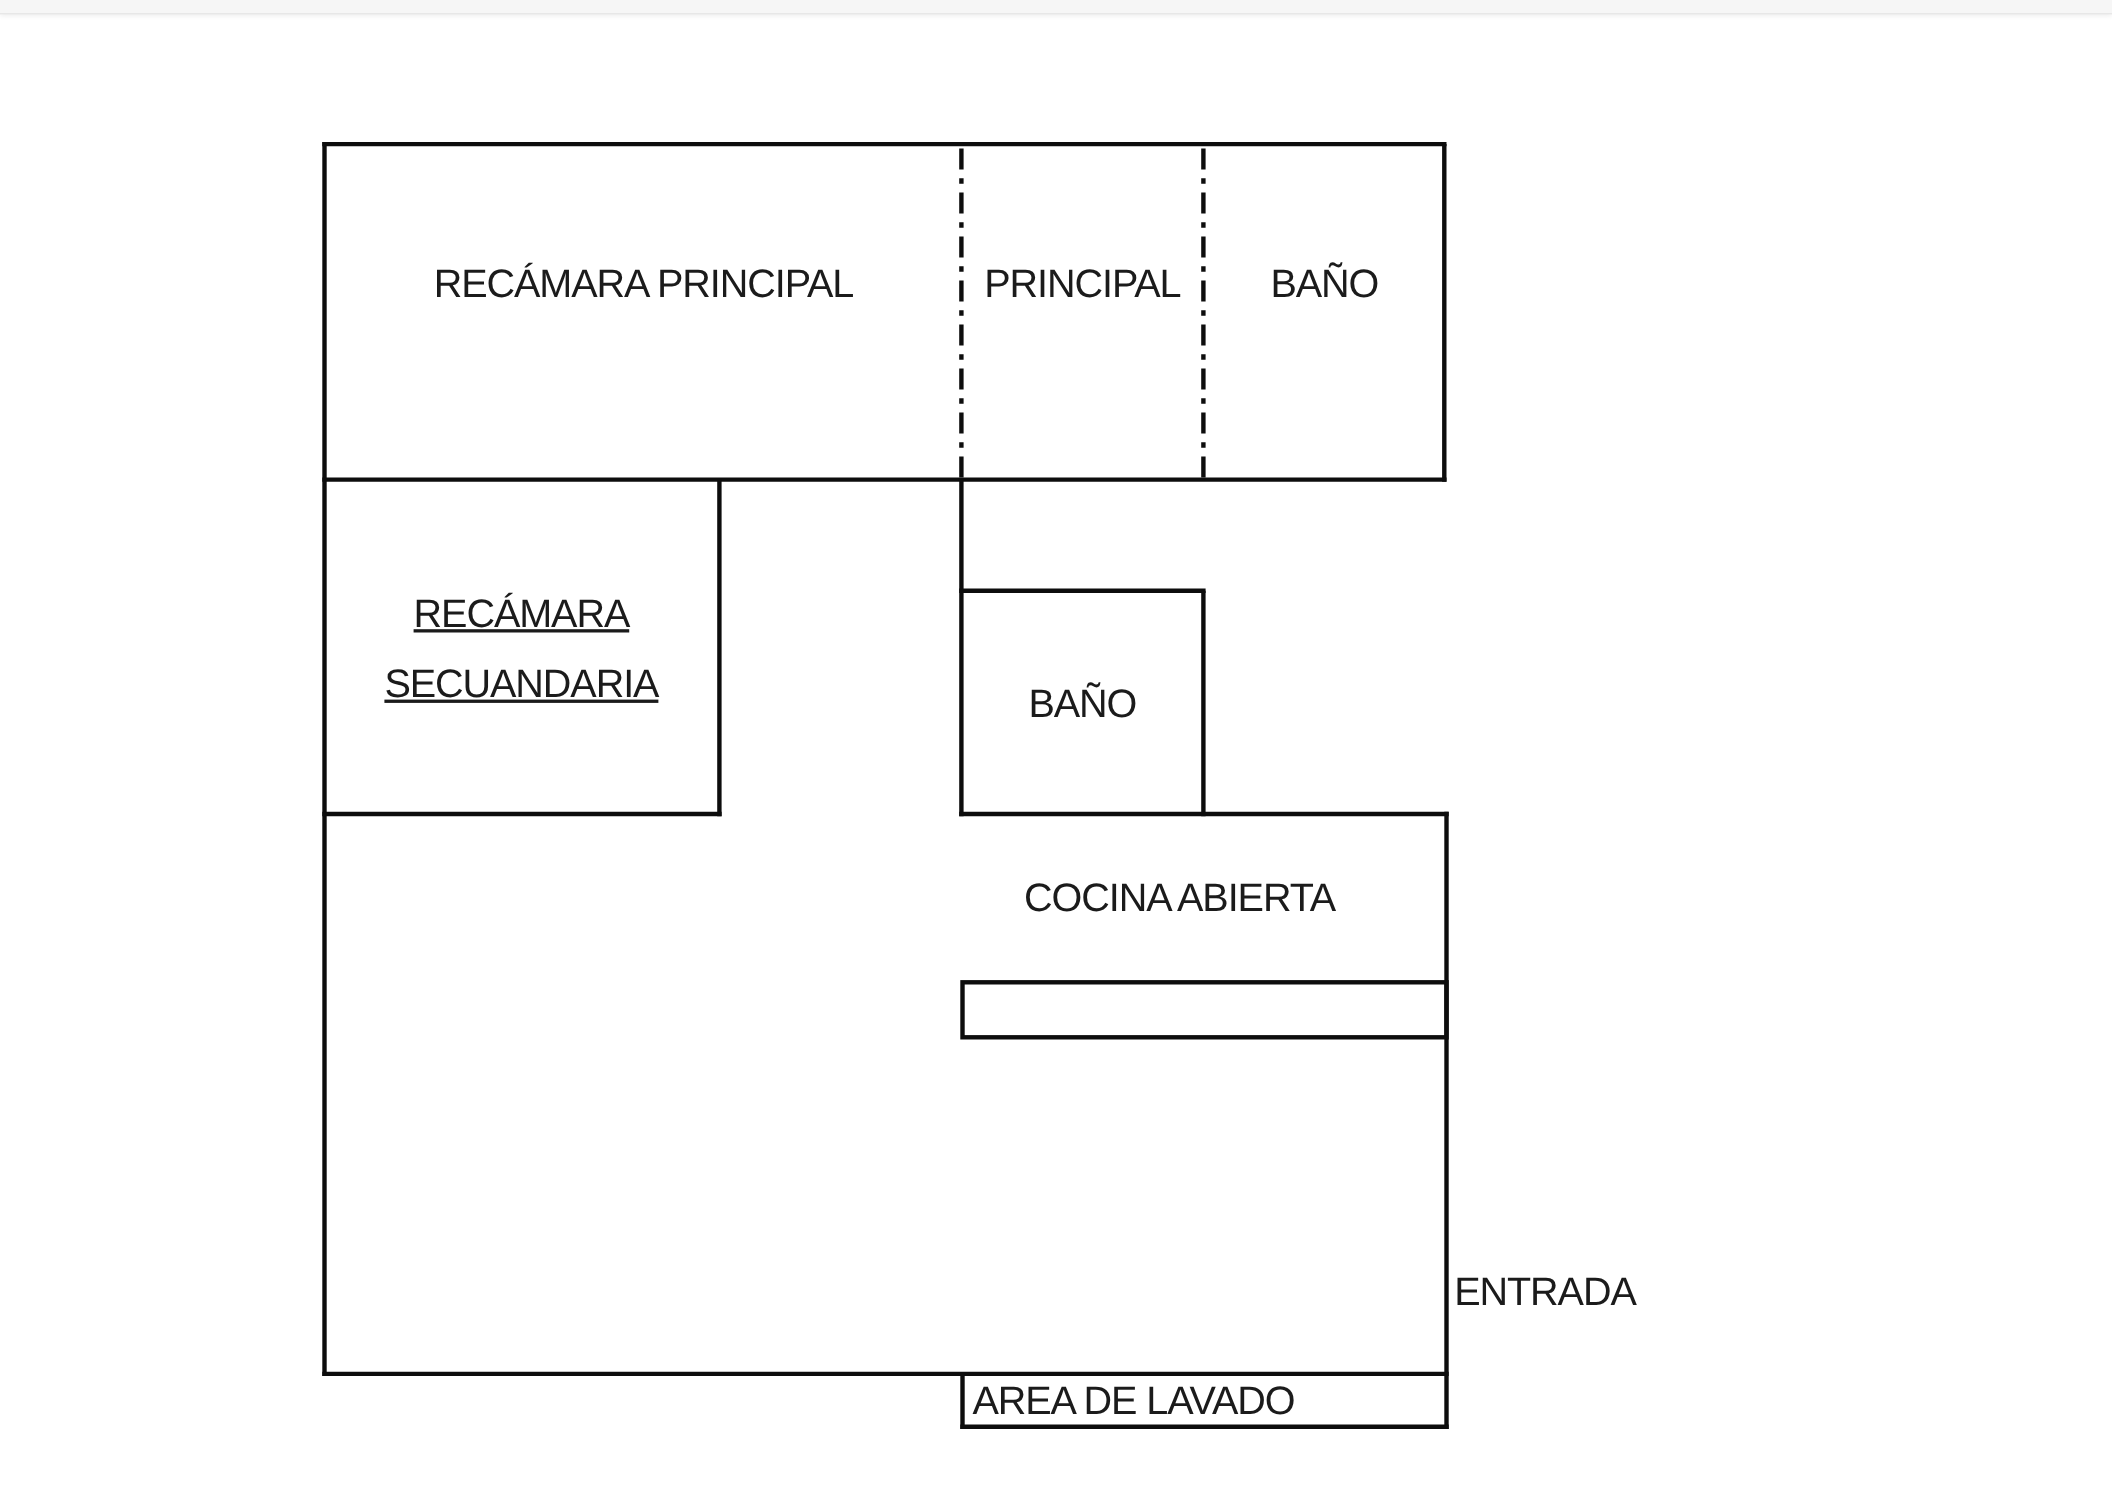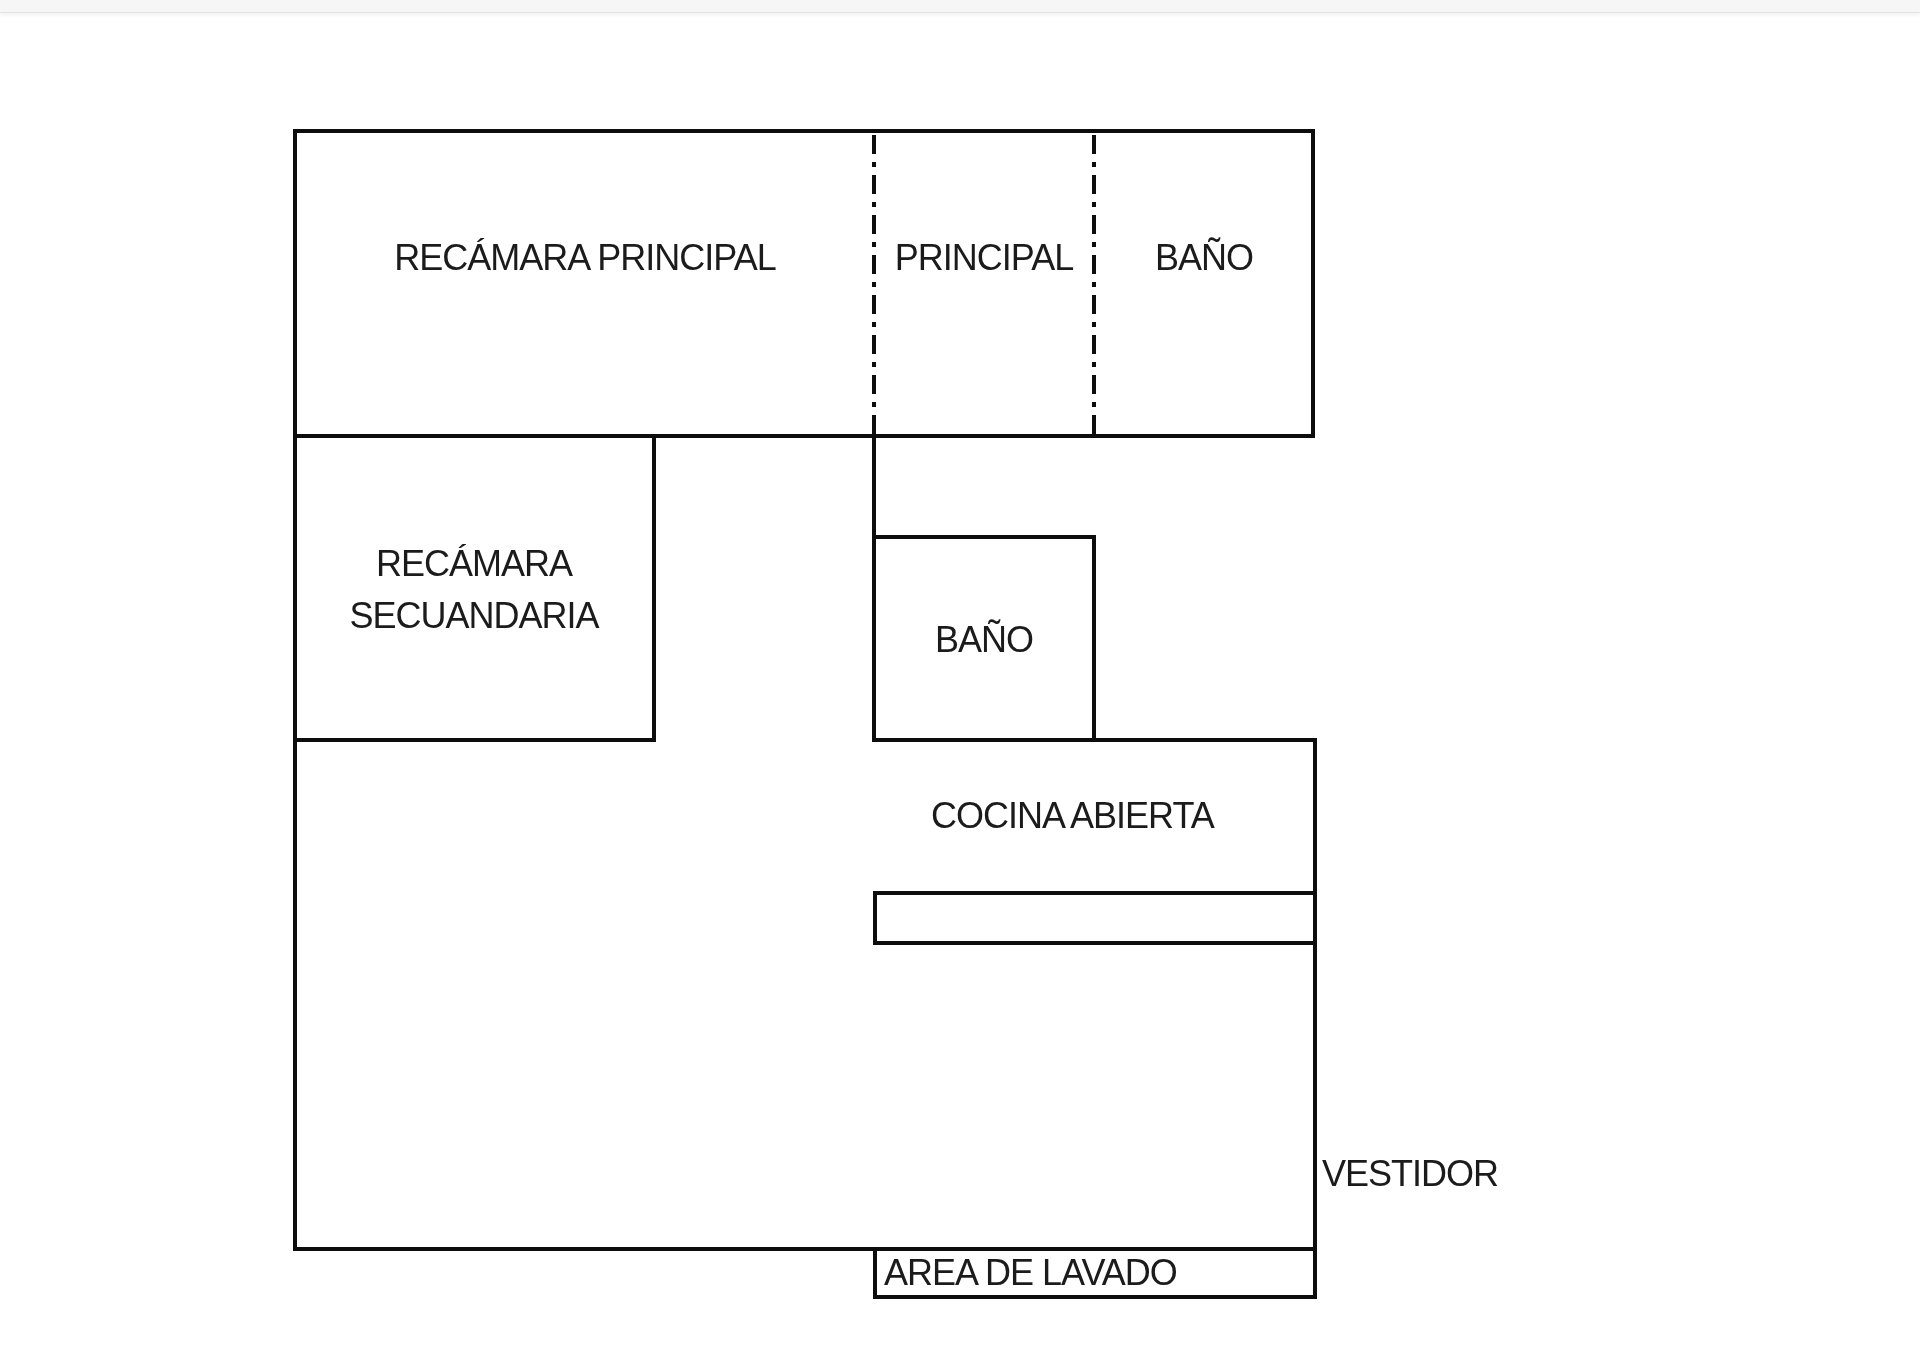--- a/index.html
+++ b/index.html
@@ -37,21 +37,22 @@
   .label.center{
     transform:translate(-50%,-50%);
     text-align:center;
   }
   .label.vcenter{
     transform:translateY(-50%);
   }
   .label.multiline{
     white-space:normal;
     width:300px;
-    line-height:52px;
+    line-height:64px;
+    text-decoration:underline;
   }
 </style>
 </head>
 <body>
 
 <div class="chrome"></div>
 
 <div class="plan">
 
   <svg width="1920" height="1357" viewBox="0 0 1920 1357">
@@ -86,17 +87,17 @@
   <div class="label center" style="left:984px;top:258px">PRINCIPAL</div>
 
   <div class="label center" style="left:1204px;top:258px">BAÑO</div>
 
   <div class="label center multiline" style="left:474px;top:590px">RECÁMARA SECUANDARIA</div>
 
   <div class="label center" style="left:984px;top:640px">BAÑO</div>
 
   <div class="label vcenter" style="left:931px;top:816px">COCINA ABIERTA</div>
 
-  <div class="label vcenter" style="left:1322px;top:1174px">VESTIDOR</div>
+  <div class="label vcenter" style="left:1322px;top:1174px">ENTRADA</div>
 
   <div class="label vcenter" style="left:884px;top:1273px">AREA DE LAVADO</div>
 
 </div>
 
 </body></html>

